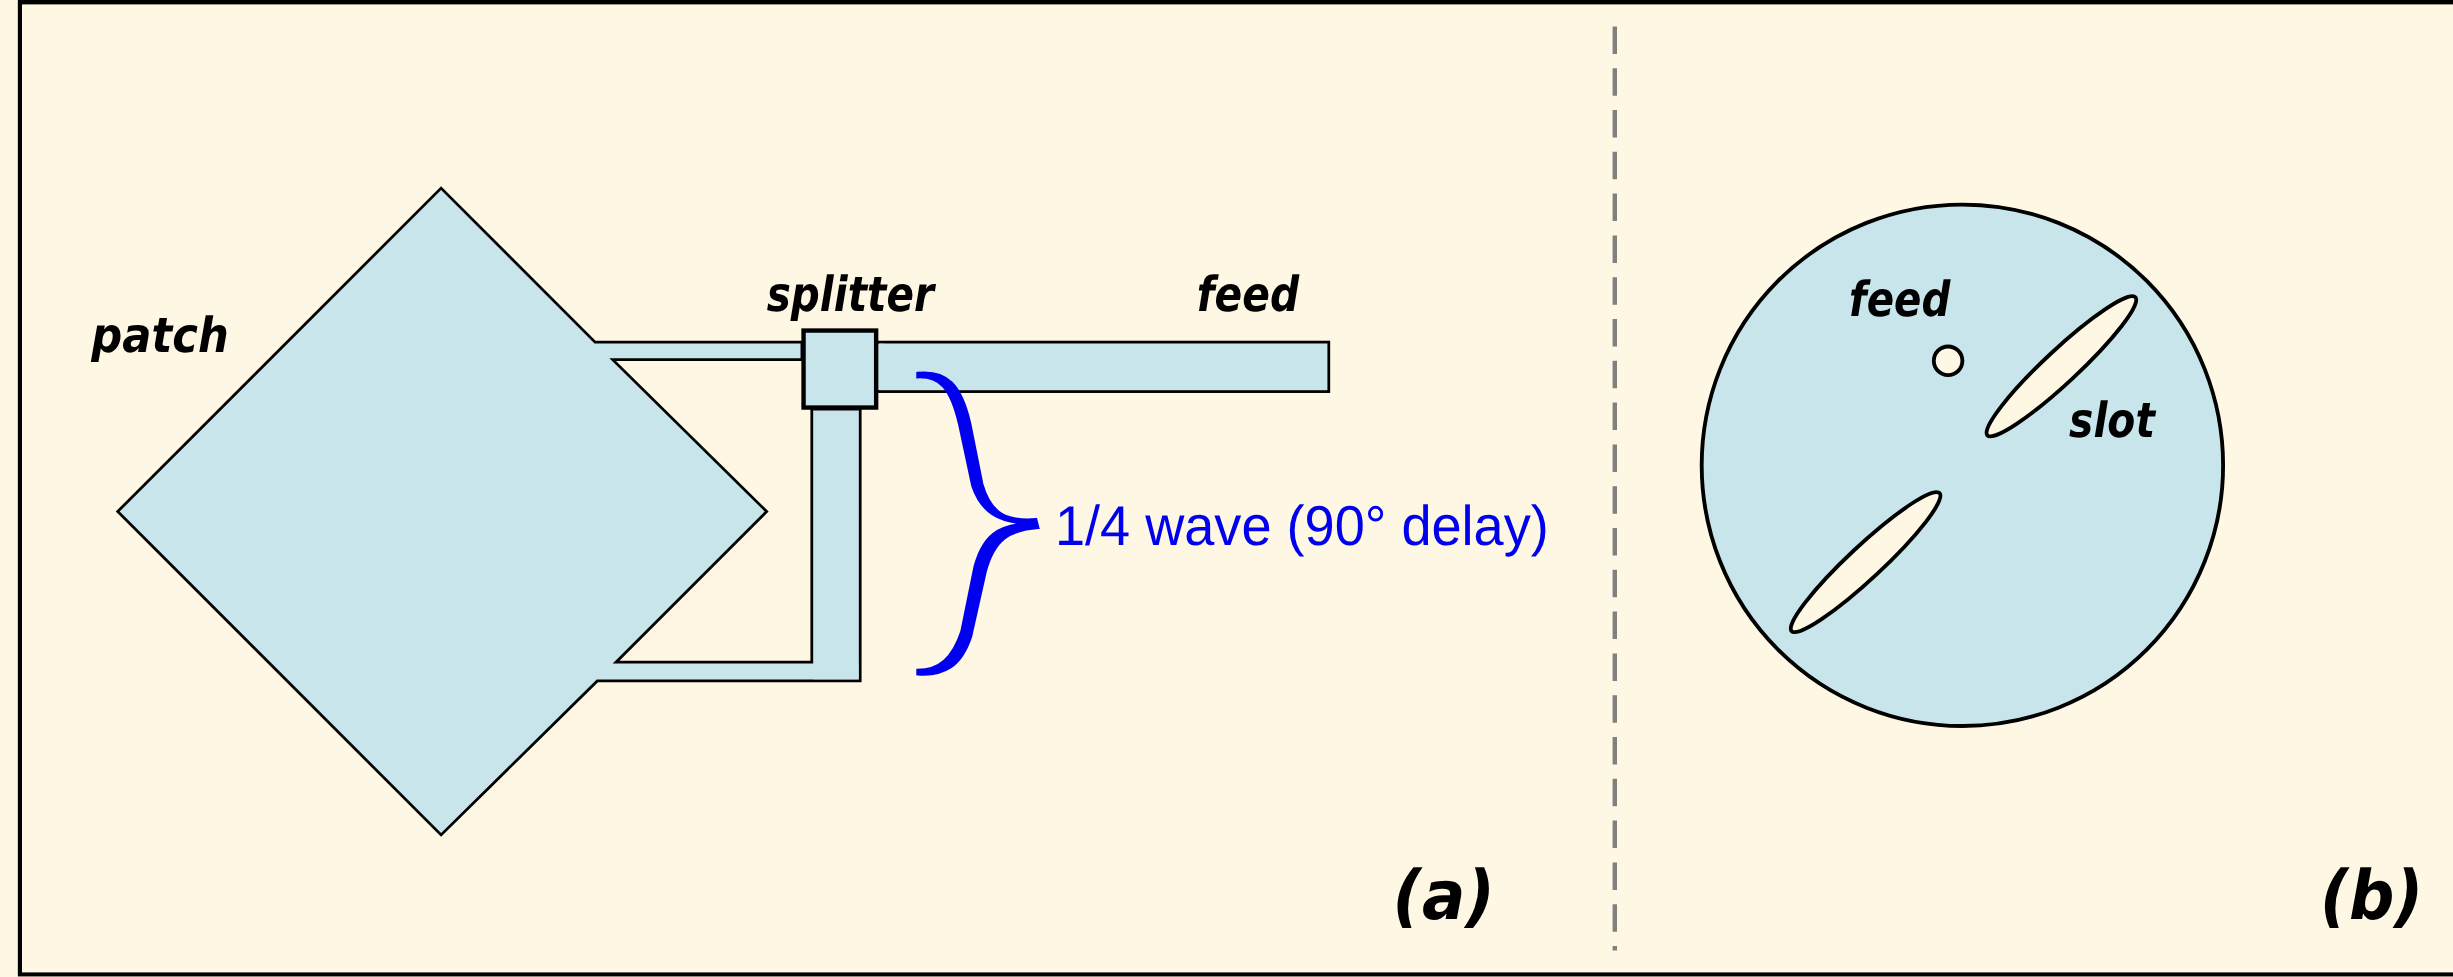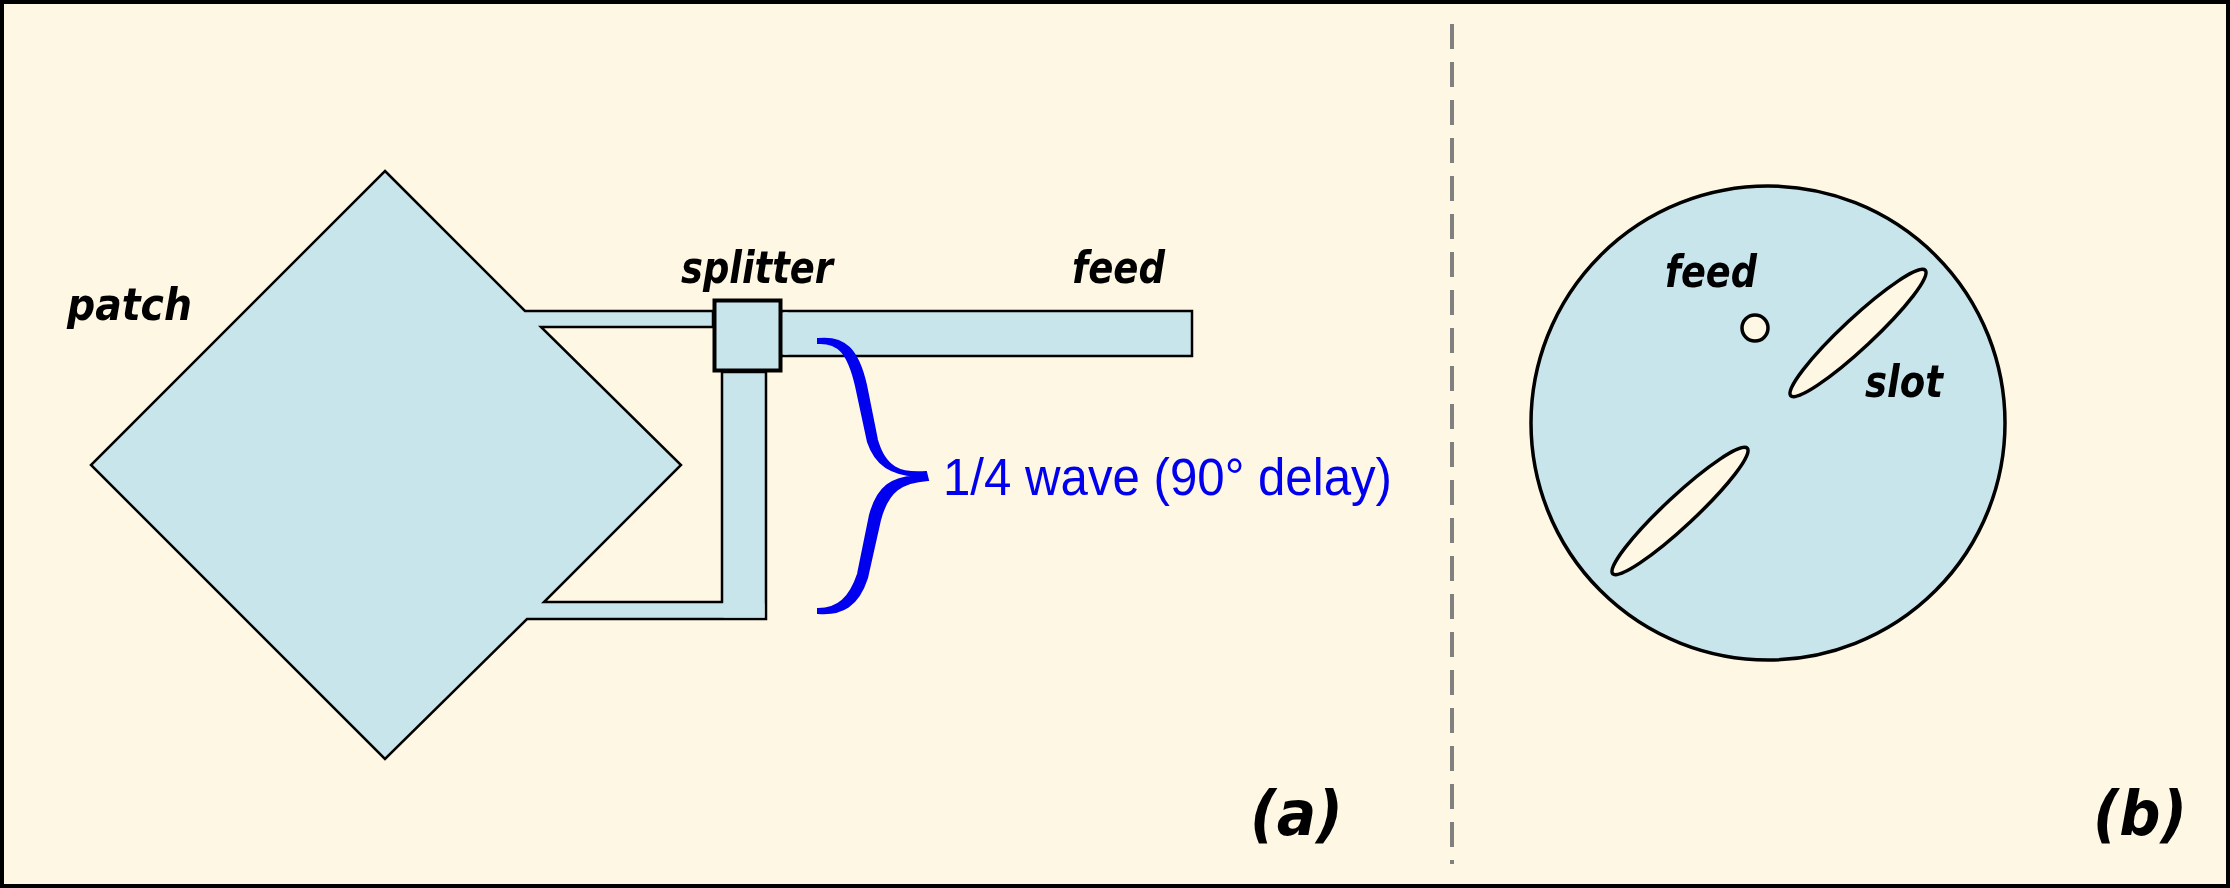--- a/index.html
+++ b/index.html
@@ -1,16 +1,16 @@
 <!DOCTYPE html>
 <html><head>
   <meta charset="utf-8">
   <style>
     html, body { margin: 0; padding: 0; background: #fef7e3; }
-    #stage { position: relative; width: 1944px; height: 888px; }
+    #stage { position: relative; width: 1944px; height: 888px; padding-left: 16px; }
     svg { display: block; }
     .lbl { font-family: "DejaVu Sans", sans-serif; font-style: italic; font-weight: bold; fill: #000; }
     .wave { font-family: "Liberation Sans", sans-serif; fill: #0000ee; }
   </style>
 </head>
 <body>
 
 <div id="stage">
   <svg width="2230" height="888" viewBox="0 0 2230 888">
 

